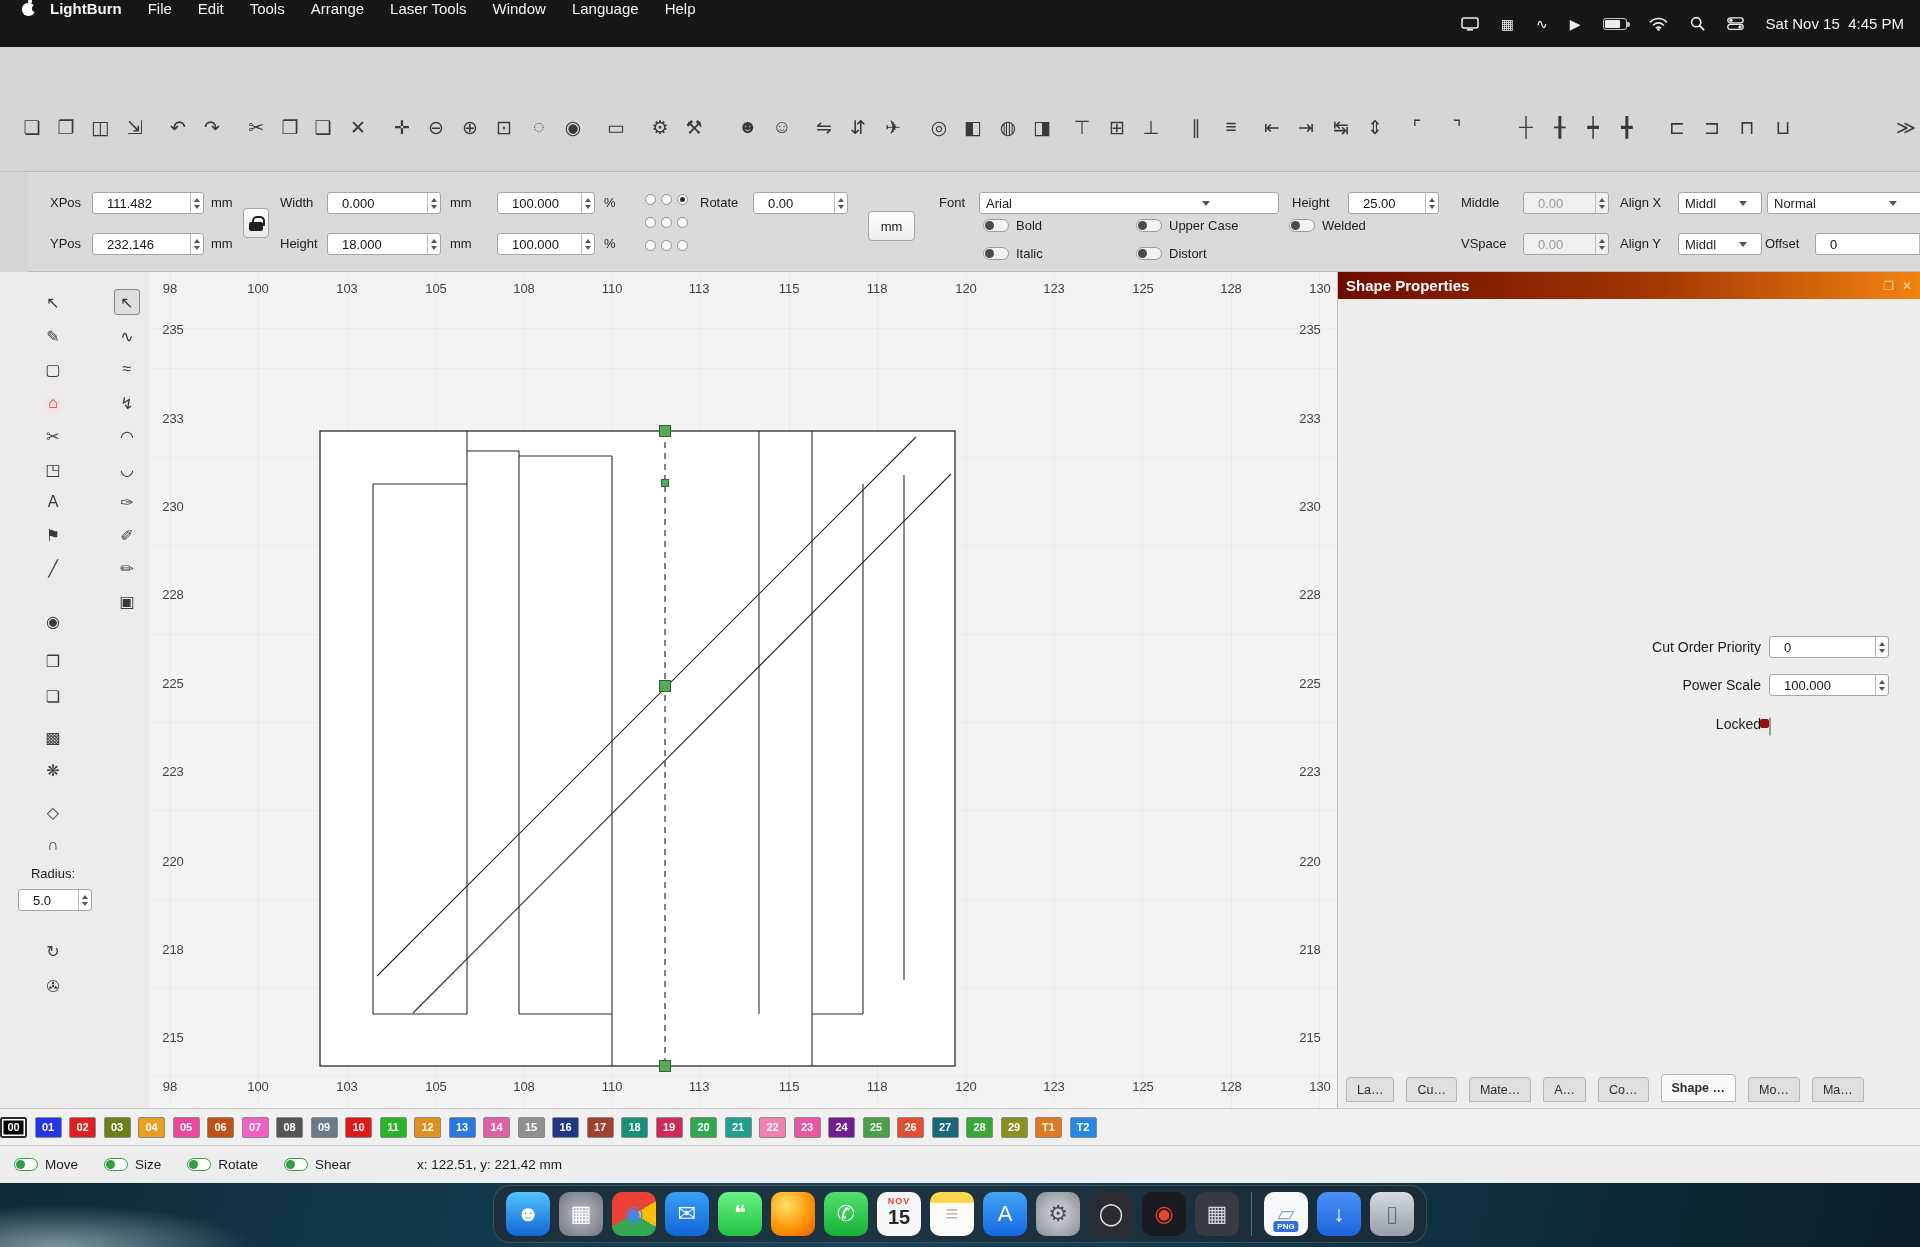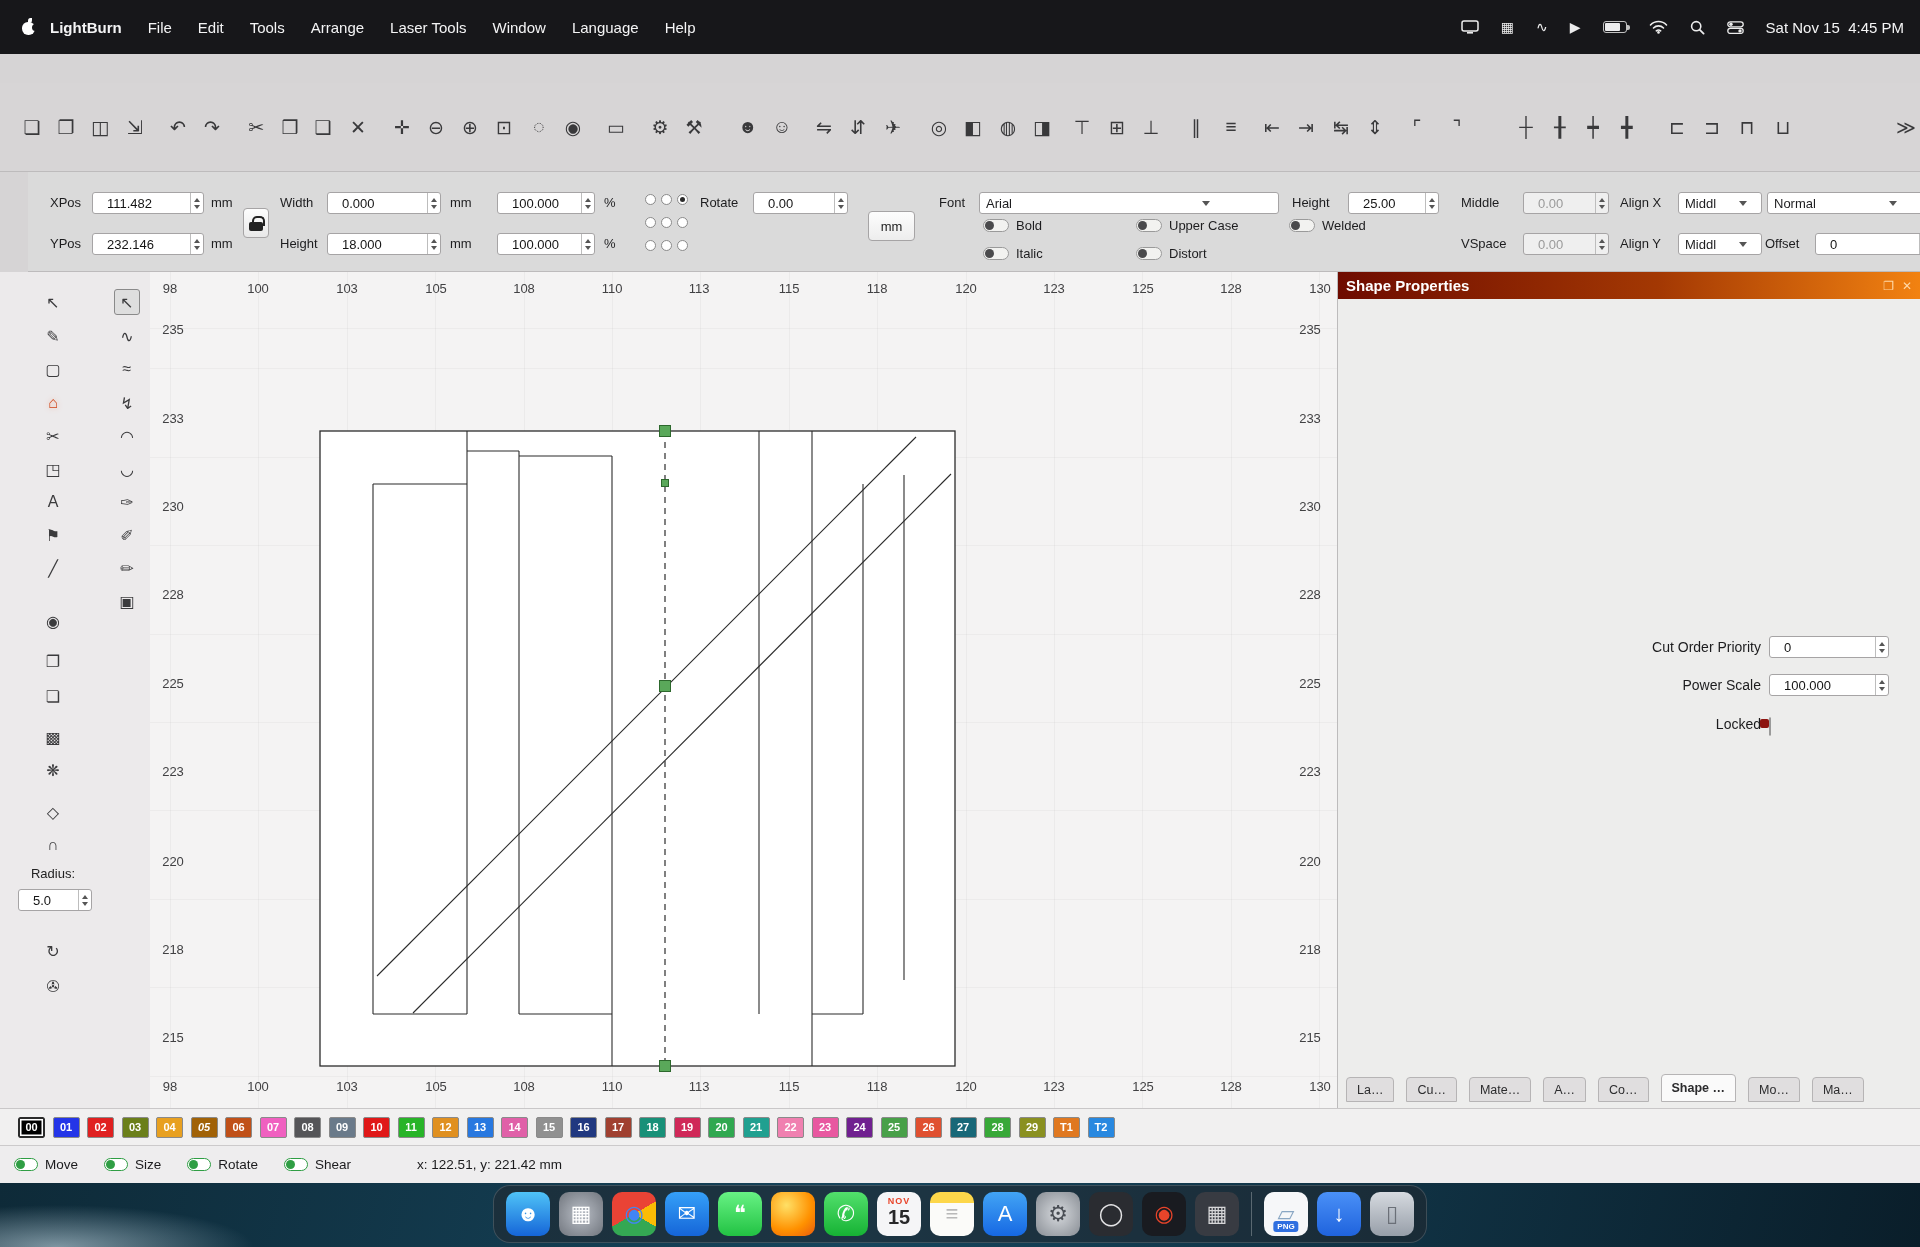--- a/index.html
+++ b/index.html
@@ -1,22 +1,22 @@
 <!DOCTYPE html>
 <html><head>
 <meta charset="utf-8">
 <style>
   html,body{margin:0;padding:0;background:#000;}
   *{box-sizing:border-box;}
   #screen{position:relative;width:1920px;height:1247px;overflow:hidden;
     font-family:"Liberation Sans","DejaVu Sans",sans-serif;background:#d6d4d5;}
 
   
-  #menubar{position:absolute;left:0;top:0;width:1920px;height:54px;background:#17171a;
-    display:flex;align-items:center;color:#f4f4f5;font-size:15px;padding:0 16px;}
+  #menubar{position:absolute;left:0;top:0;width:1920px;height:47px;background:#17171a;
+    display:flex;color:#f4f4f5;font-size:15px;padding:0 16px;}
   .apple{position:relative;width:14px;height:16px;margin:0 14px 0 6px;}
   .apple .body{position:absolute;left:0;top:3px;width:13px;height:13px;background:#fff;border-radius:45% 45% 48% 48%;}
   .apple .bite{position:absolute;right:-3px;top:5px;width:7px;height:7px;background:#17171a;border-radius:50%;}
   .apple .leaf{position:absolute;left:6px;top:-1px;width:4px;height:5px;background:#fff;border-radius:60% 0 60% 0;}
   .appname{font-weight:bold;margin-right:26px;}
   .mitem{margin-right:26px;cursor:default;}
   #menu-right{margin-left:auto;display:flex;align-items:center;gap:22px;}
   .sic{display:flex;align-items:center;justify-content:center;opacity:.92;}
   .sic svg{display:block;}
   .glyphic{font-size:14px;color:#fff;}
@@ -99,21 +99,21 @@
   .plbl{position:absolute;width:280px;text-align:right;font-size:14px;color:#1c1c1e;line-height:22px;}
   .ptgl{width:22px;height:13px;border-radius:7px;background:#f4f4f2;border:1px solid #9a9a9a;position:relative;}
   .ptgl::after{content:"";position:absolute;right:1px;top:1px;width:9px;height:9px;border-radius:2px;background:#8d1410;}
   #panel-tabs{position:absolute;left:8px;bottom:6px;display:flex;gap:12px;align-items:flex-end;}
   .ptab{height:25px;padding:0 10px;background:#e0dedf;border:1px solid #b6b4b5;border-radius:4px 4px 0 0;
     display:flex;align-items:center;font-size:12.5px;color:#2c2c2e;white-space:nowrap;}
   .ptab.active{background:#fafafa;height:28px;font-weight:bold;}
 
   
   #palette-bar{position:absolute;left:0;top:1108px;width:1920px;height:37px;background:#f1f0f0;
-    border-top:1px solid #c9c7c8;display:flex;align-items:center;padding-left:18px;gap:7.5px;}
+    border-top:1px solid #c9c7c8;display:flex;align-items:center;gap:7.5px;}
   .sw{width:27px;height:21px;border:1px solid #8a8a8a;border-radius:2px;display:flex;align-items:center;justify-content:center;
     font-size:11px;font-weight:bold;color:#fff;cursor:default;}
   .sw.sel{outline:2px solid #f1f0f0;border:2px solid #2b2b2b;box-shadow:inset 0 0 0 1.5px #fff;}
 
   
   #statusbar{position:absolute;left:0;top:1145px;width:1920px;height:38px;background:#eeedee;
     border-top:1px solid #cccacb;display:flex;align-items:center;font-size:13.5px;color:#1b1b1d;gap:26px;padding-left:14px;}
   .stglwrap{display:flex;align-items:center;gap:7px;}
   .stgl{width:24px;height:13px;border-radius:7px;background:#fff;border:1px solid #2f9e44;position:relative;}
   .stgl::after{content:"";position:absolute;left:1px;top:1px;width:9px;height:9px;border-radius:50%;background:#2f9e44;}
@@ -564,21 +564,21 @@
     </div>
   </div>
 
   <div id="palette-bar">
 
   <div class="sw sel" style="background: rgb(0, 0, 0);">00</div>
       <div class="sw" style="background: rgb(36, 53, 232);">01</div>
       <div class="sw" style="background: rgb(224, 32, 32);">02</div>
       <div class="sw" style="background: rgb(107, 127, 26);">03</div>
       <div class="sw" style="background: rgb(232, 160, 32);">04</div>
-      <div class="sw" style="background: #a16207; font-style: italic;">05</div>
+      <div class="sw" style="background: #ec4899;">05</div>
       <div class="sw" style="background: rgb(192, 80, 24);">06</div>
       <div class="sw" style="background: rgb(240, 96, 192);">07</div>
       <div class="sw" style="background: rgb(85, 85, 88);">08</div>
       <div class="sw" style="background: rgb(106, 122, 138);">09</div>
       <div class="sw" style="background: rgb(224, 24, 24);">10</div>
       <div class="sw" style="background: rgb(40, 180, 40);">11</div>
       <div class="sw" style="background: rgb(224, 144, 32);">12</div>
       <div class="sw" style="background: rgb(40, 120, 224);">13</div>
       <div class="sw" style="background: rgb(224, 96, 168);">14</div>
       <div class="sw" style="background: rgb(144, 144, 144);">15</div>

